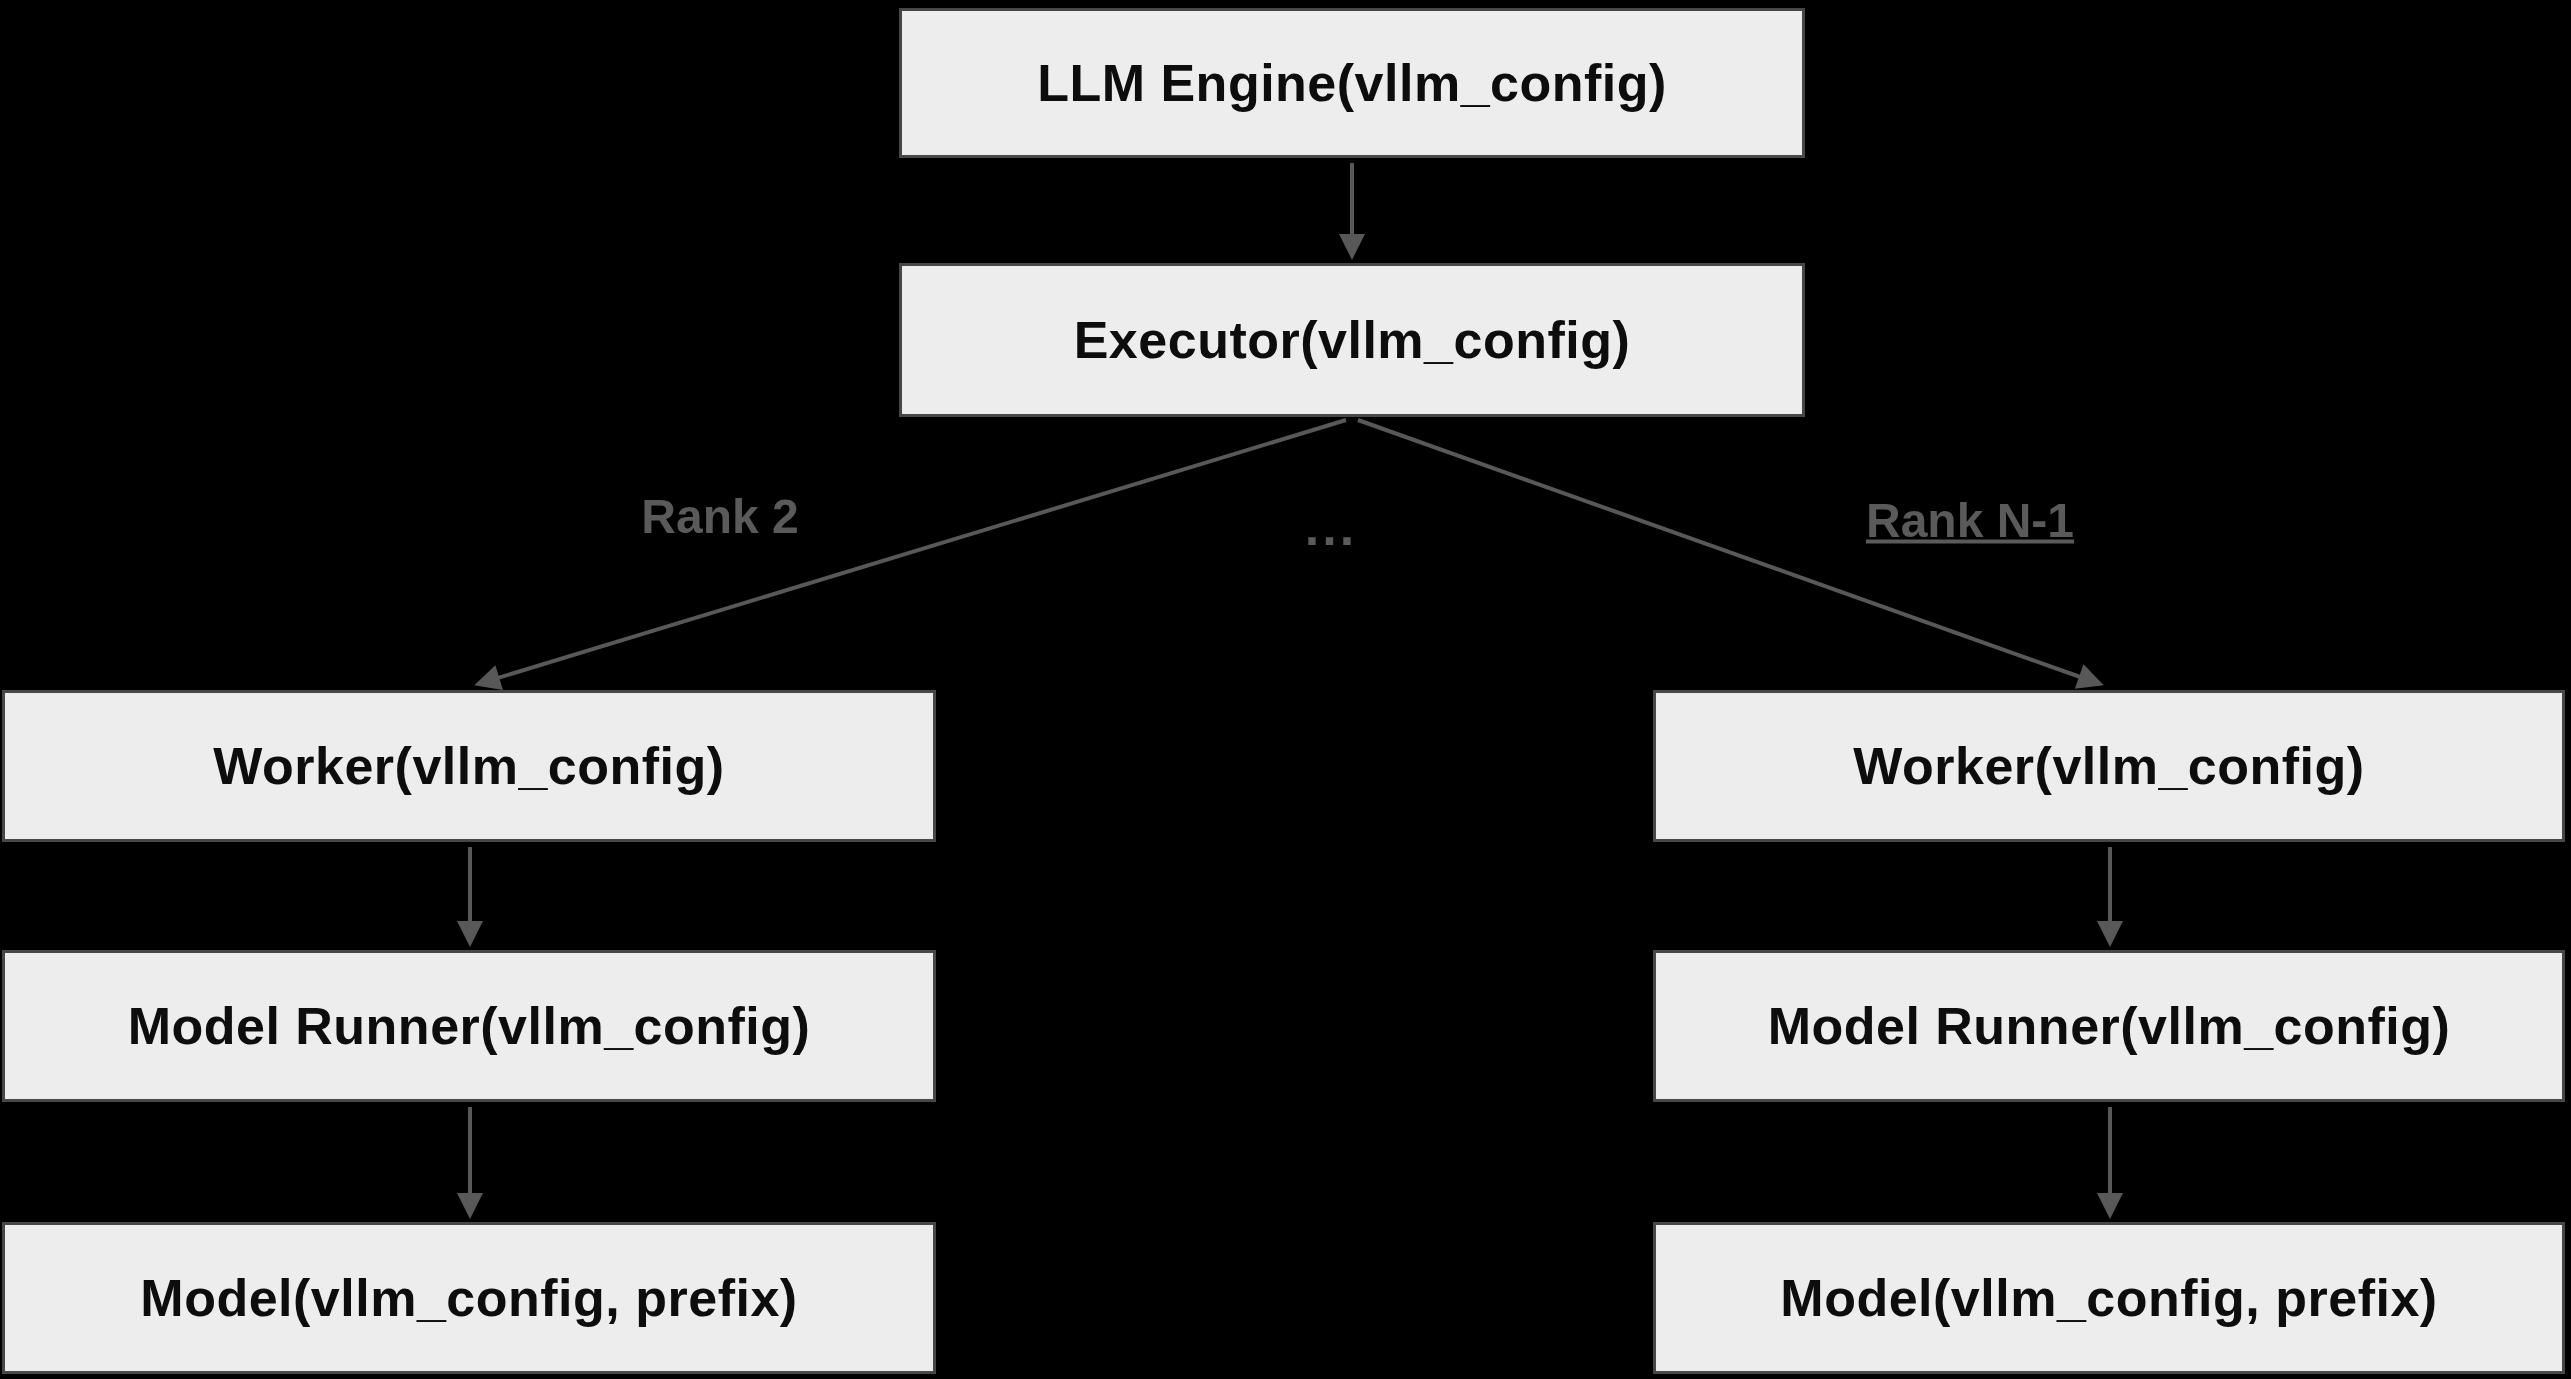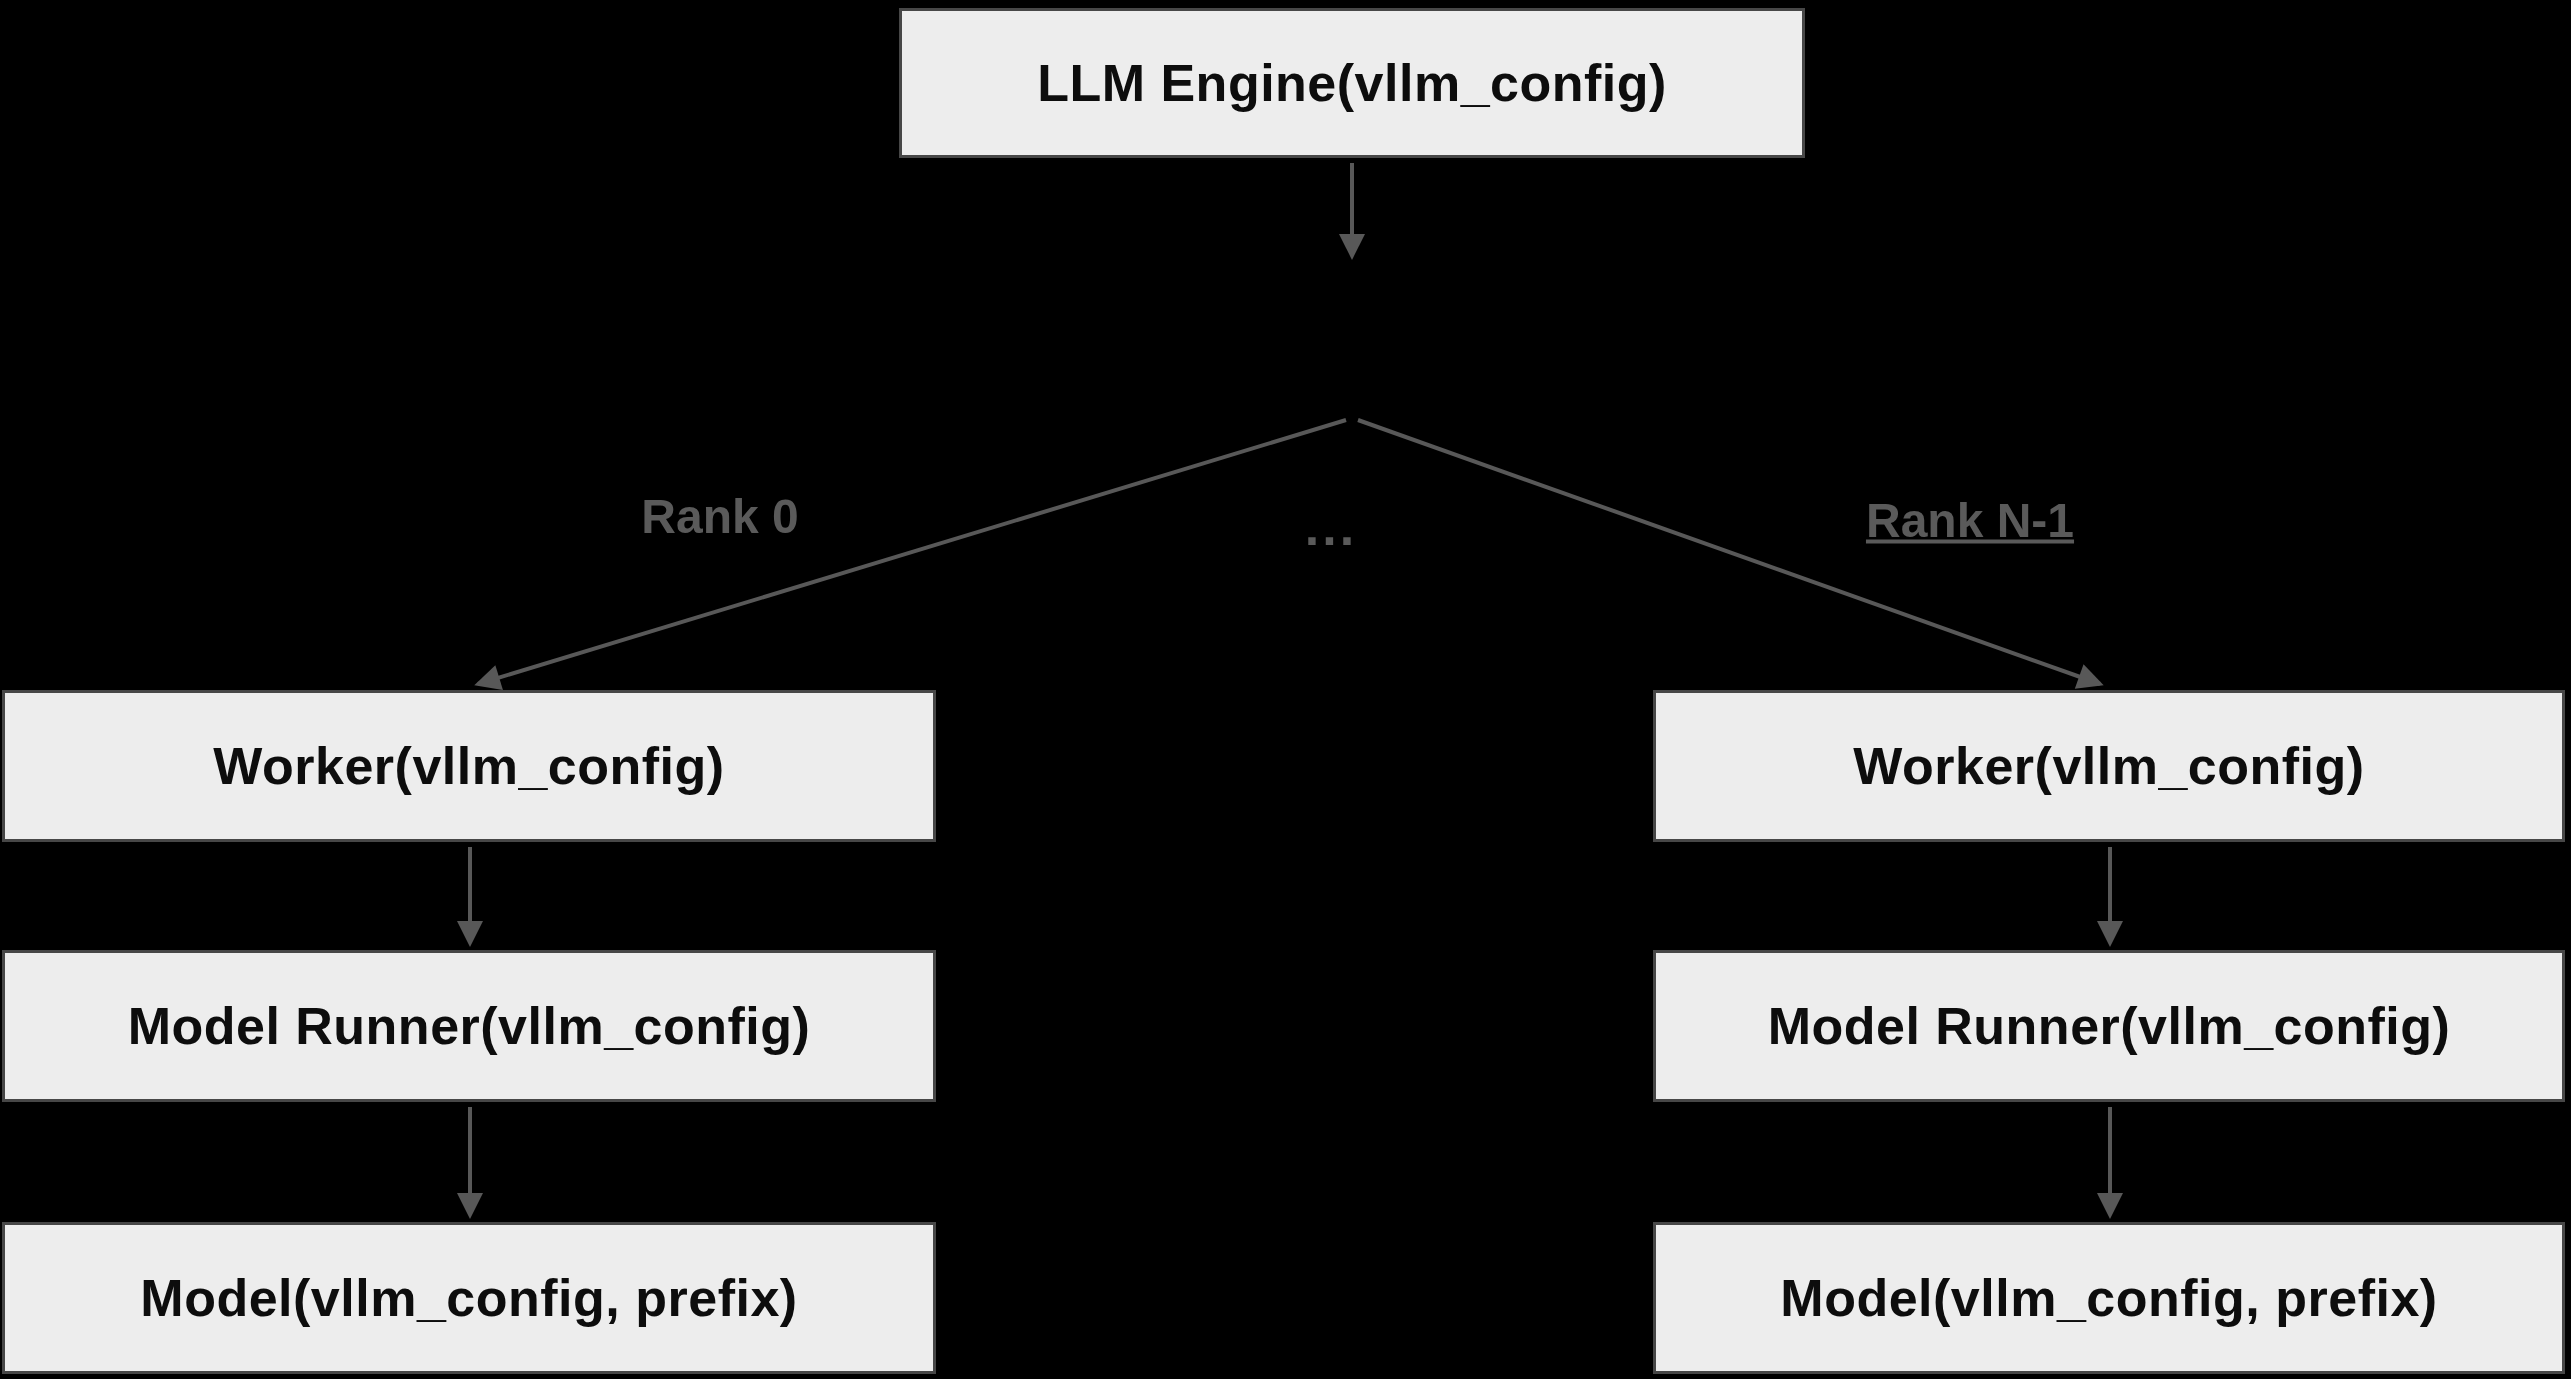--- a/index.html
+++ b/index.html
@@ -84,32 +84,33 @@
 
     <line x1="470" y1="1107" x2="470" y2="1215" stroke="#585858" stroke-width="4" marker-end="url(#arrowhead)"></line>
 
     <line x1="2110" y1="847" x2="2110" y2="943" stroke="#585858" stroke-width="4" marker-end="url(#arrowhead)"></line>
 
     <line x1="2110" y1="1107" x2="2110" y2="1215" stroke="#585858" stroke-width="4" marker-end="url(#arrowhead)"></line>
   </svg>
 
   <div class="node" id="node-llm-engine">LLM Engine(vllm_config)</div>
 
+  <div class="node" id="node-executor">Executor(vllm_config)</div>
 
   <div class="node" id="node-worker-0">Worker(vllm_config)</div>
 
   <div class="node" id="node-model-runner-0">Model Runner(vllm_config)</div>
 
   <div class="node" id="node-model-0">Model(vllm_config, prefix)</div>
 
   <div class="node" id="node-worker-n">Worker(vllm_config)</div>
 
   <div class="node" id="node-model-runner-n">Model Runner(vllm_config)</div>
 
   <div class="node" id="node-model-n">Model(vllm_config, prefix)</div>
 
-  <div class="edge-label" id="label-rank0">Rank 0</div>
+  <div class="edge-label" id="label-rank0">Rank 2</div>
 
   <div class="edge-label dots" id="label-ellipsis">...</div>
 
   <div class="edge-label" id="label-rankn">Rank N-1</div>
 
 </div>
 
 </body></html>

